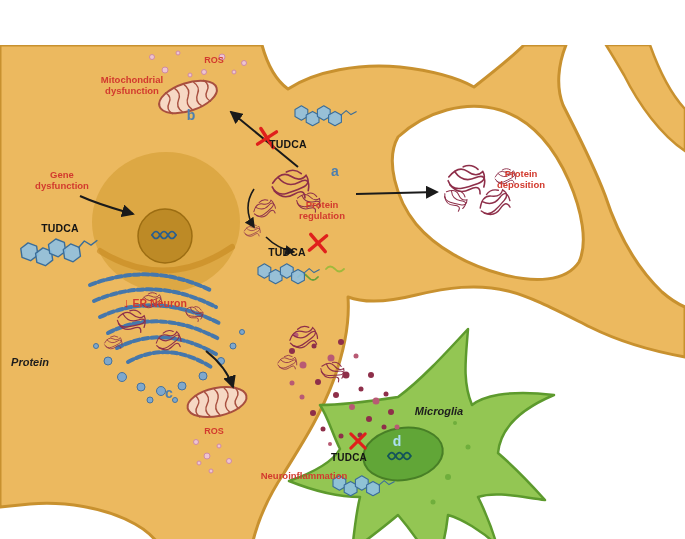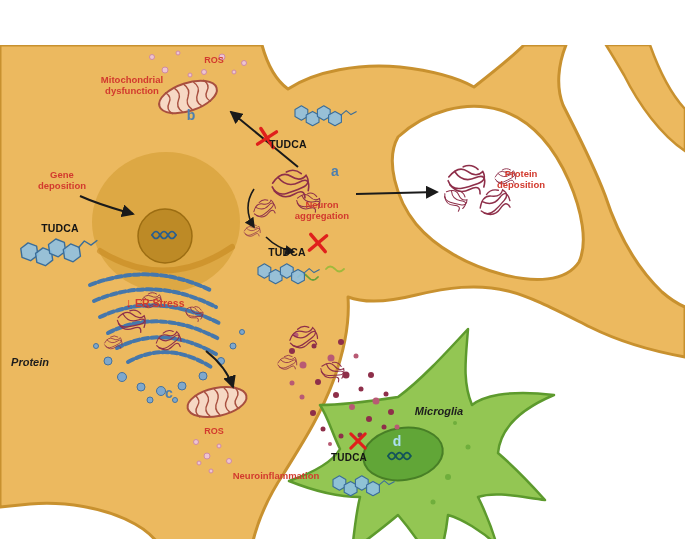--- a/index.html
+++ b/index.html
@@ -221,31 +221,31 @@
 
   <use href="#steroid" transform="translate(20,198) rotate(-8)"></use>
   <use href="#steroid" transform="translate(295,60) scale(0.8)"></use>
   <use href="#steroid" transform="translate(258,218) scale(0.8)"></use>
   <use href="#steroid" transform="translate(333,430) scale(0.8)"></use>
 </svg>
 
 <div class="lbl ros" style="left:214px;top:15px;">ROS</div>
 <div class="lbl red wrap" style="left:132px;top:41px;width:84px;">Mitochondrial dysfunction</div>
 <div class="lbl letter" style="left:191px;top:71px;">b</div>
-<div class="lbl red wrap" style="left:62px;top:136px;width:62px;">Gene deposition</div>
+<div class="lbl red wrap" style="left:62px;top:136px;width:62px;">Gene dysfunction</div>
 <div class="lbl tudca" style="left:60px;top:184px;">TUDCA</div>
 <div class="lbl" style="left:155px;top:257px;">
-  <span class="downarrow">↓</span><span class="red" style="font-size:10.5px;">ER Stress</span>
+  <span class="downarrow">↓</span><span class="red" style="font-size:10.5px;">ER Neuron</span>
 </div>
 <div class="lbl region" style="left:30px;top:317px;">Protein</div>
 <div class="lbl letter" style="left:169px;top:349px;">c</div>
 <div class="lbl ros" style="left:214px;top:386px;">ROS</div>
 <div class="lbl letter" style="left:335px;top:127px;">a</div>
-<div class="lbl red wrap" style="left:322px;top:166px;width:64px;">Neuron aggregation</div>
+<div class="lbl red wrap" style="left:322px;top:166px;width:64px;">Protein regulation</div>
 <div class="lbl tudca" style="left:288px;top:100px;">TUDCA</div>
 <div class="lbl tudca" style="left:287px;top:208px;">TUDCA</div>
 <div class="lbl red wrap" style="left:521px;top:135px;width:66px;text-align:center;">Protein deposition</div>
 <div class="lbl region" style="left:439px;top:366px;text-align:right;">Microglia</div>
 <div class="lbl letter letter-d" style="left:397px;top:397px;">d</div>
 <div class="lbl tudca" style="left:349px;top:413px;font-size:10px;">TUDCA</div>
-<div class="lbl red" style="left:276px;top:431px;">Neuroinflammation</div>
+<div class="lbl red" style="left:304px;top:431px;">Neuroinflammation</div>
 
 </div>
 
 </body></html>

